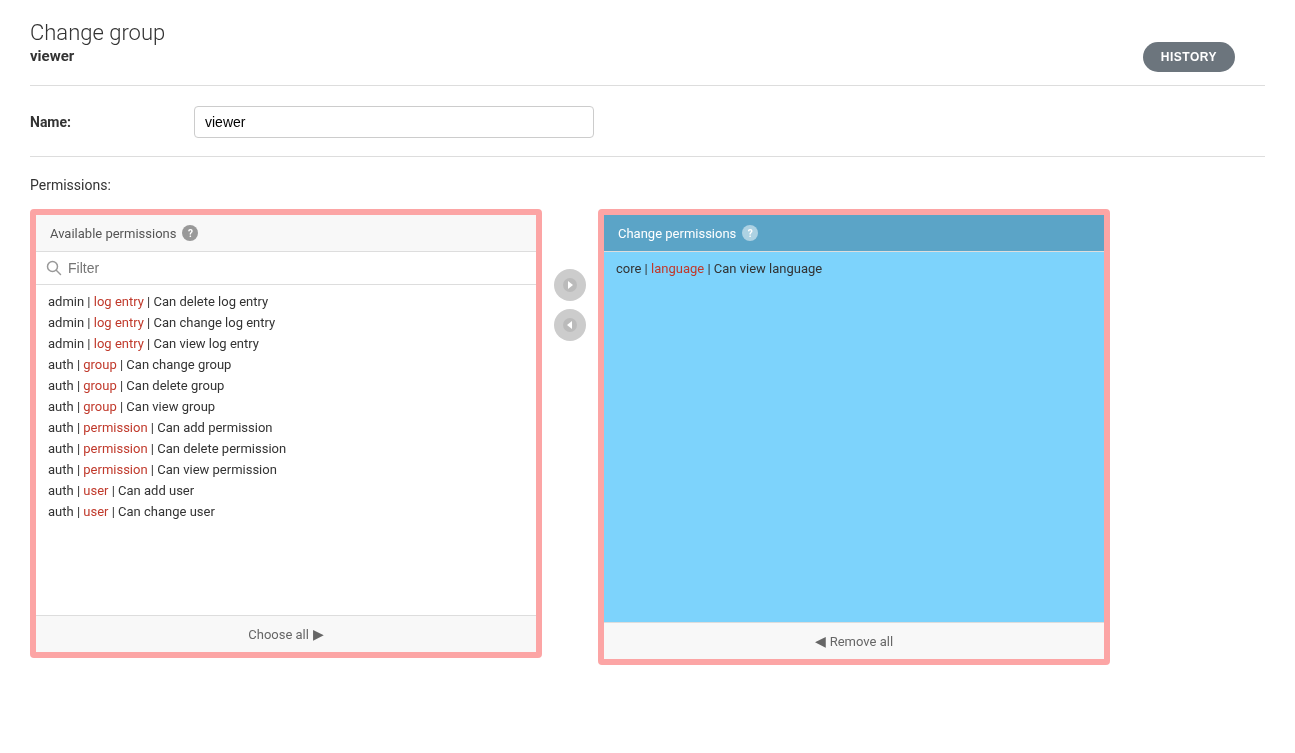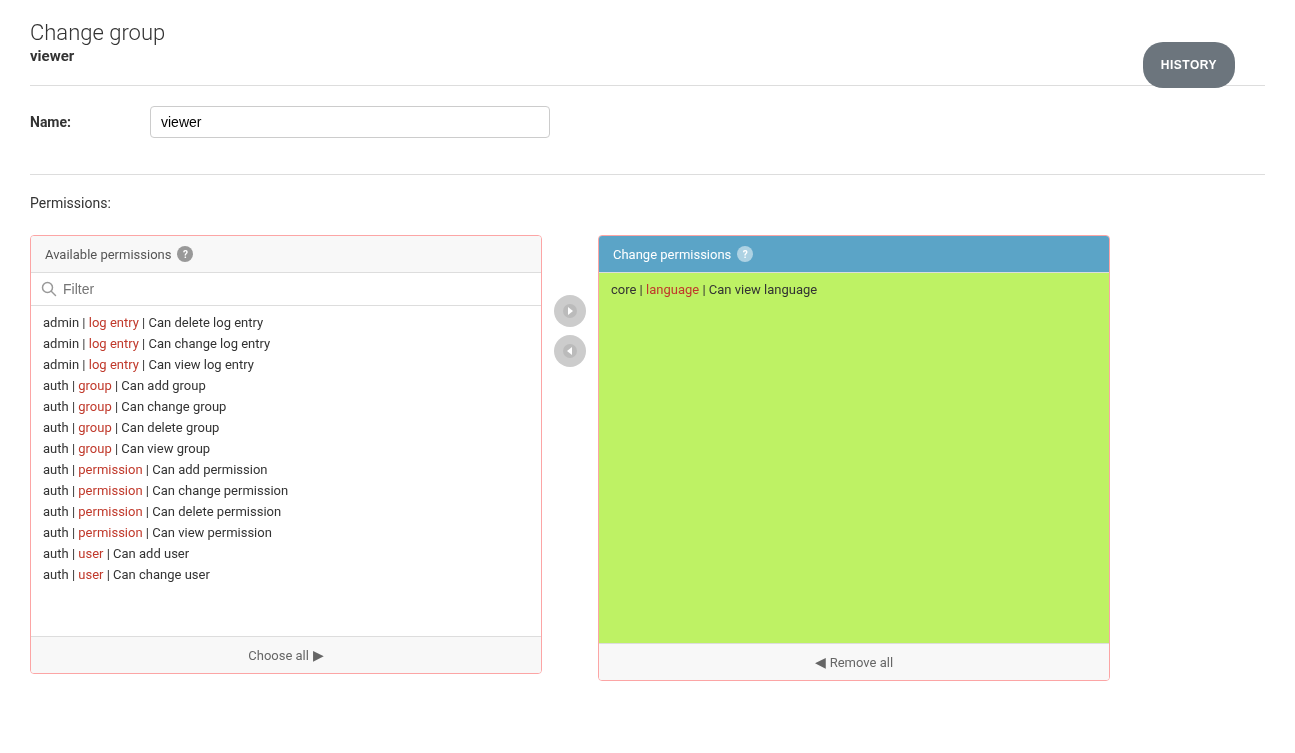--- a/index.html
+++ b/index.html
@@ -26,72 +26,73 @@
     }
 
     .history-btn {
       position: absolute;
       top: 22px;
       right: 30px;
       background: #6c757d;
       color: #fff;
       border: none;
       border-radius: 20px;
-      padding: 16px 18px;
+      padding: 8px 18px;
       font-size: 12px;
       font-weight: bold;
       letter-spacing: 0.5px;
       cursor: pointer;
     }
 
     .header-area {
       position: relative;
     }
 
     .divider {
       border: none;
       border-top: 1px solid #ddd;
       margin: 15px 0 20px 0;
     }
 
     .form-row {
       display: flex;
       align-items: center;
-      margin-bottom: 36px;
+      margin-bottom: 18px;
+      gap: 44px;
     }
 
     .form-label {
       font-weight: bold;
       width: 120px;
       font-size: 14px;
     }
 
     .name-input {
       border: 1px solid #ccc;
       border-radius: 4px;
       padding: 7px 10px;
       font-size: 14px;
       width: 400px;
       outline: none;
     }
 
     .permissions-label {
       font-size: 14px;
       color: #333;
-      margin-bottom: 24px;
+      margin-bottom: 16px;
     }
 
     .permissions-container {
       display: flex;
       align-items: flex-start;
       gap: 0;
     }
 
     .available-panel, .chosen-panel {
-      border: 1px solid #fca5a5;
+      border: 6px solid #fca5a5;
       border-radius: 4px;
       overflow: hidden;
       width: 512px;
     }
 
     .panel-header {
       padding: 10px 14px;
       font-size: 13px;
       color: #555;
       background: #f8f8f8;
@@ -198,21 +199,21 @@
       display: flex;
       align-items: center;
       justify-content: center;
       color: #fff;
       font-size: 16px;
     }
 
     .chosen-list {
       height: 370px;
       overflow-y: scroll;
-      background: #bef264;
+      background: #7dd3fc;
       padding: 6px 0;
     }
 
     .chosen-list::-webkit-scrollbar {
       width: 8px;
     }
     .chosen-list::-webkit-scrollbar-track {
       background: #f1f1f1;
     }
     .chosen-list::-webkit-scrollbar-thumb {
@@ -273,26 +274,24 @@
       <svg class="search-icon-svg" width="16" height="16" viewBox="0 0 16 16" fill="none">
         <circle cx="6.5" cy="6.5" r="5" stroke="#999" stroke-width="1.5"></circle>
         <line x1="10.5" y1="10.5" x2="14.5" y2="14.5" stroke="#999" stroke-width="1.5" stroke-linecap="round"></line>
       </svg>
       <input class="filter-input" type="text" placeholder="Filter" style="">
     </div>
     <div class="permissions-list" id="available-list">
         <div class="perm-item">admin | <span class="highlight">log entry</span> | Can delete log entry</div>
         <div class="perm-item">admin | <span class="highlight">log entry</span> | Can change log entry</div>
         <div class="perm-item">admin | <span class="highlight">log entry</span> | Can view log entry</div>
-        <div class="perm-item">auth | <span class="highlight">group</span> | Can add group</div>
         <div class="perm-item">auth | <span class="highlight">group</span> | Can change group</div>
         <div class="perm-item">auth | <span class="highlight">group</span> | Can delete group</div>
         <div class="perm-item">auth | <span class="highlight">group</span> | Can view group</div>
         <div class="perm-item">auth | <span class="highlight">permission</span> | Can add permission</div>
-        <div class="perm-item">auth | <span class="highlight">permission</span> | Can change permission</div>
         <div class="perm-item">auth | <span class="highlight">permission</span> | Can delete permission</div>
         <div class="perm-item">auth | <span class="highlight">permission</span> | Can view permission</div>
         <div class="perm-item">auth | <span class="highlight">user</span> | Can add user</div>
         <div class="perm-item">auth | <span class="highlight">user</span> | Can change user</div>
       </div>
     <div class="panel-footer">
       <a href="#">
         <span>Choose all</span>
         <span class="footer-arrow">▶</span>
       </a>

